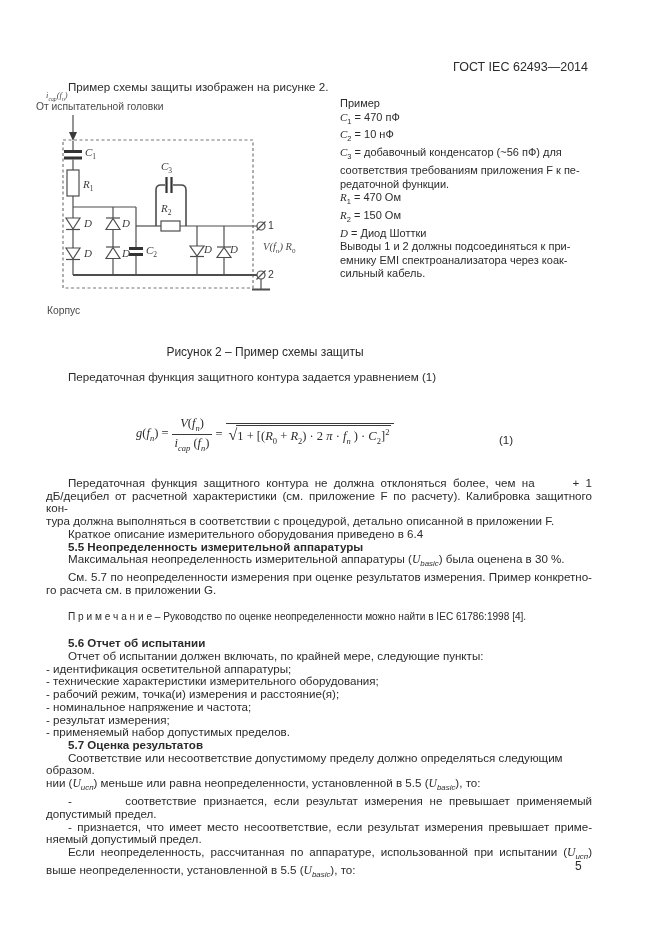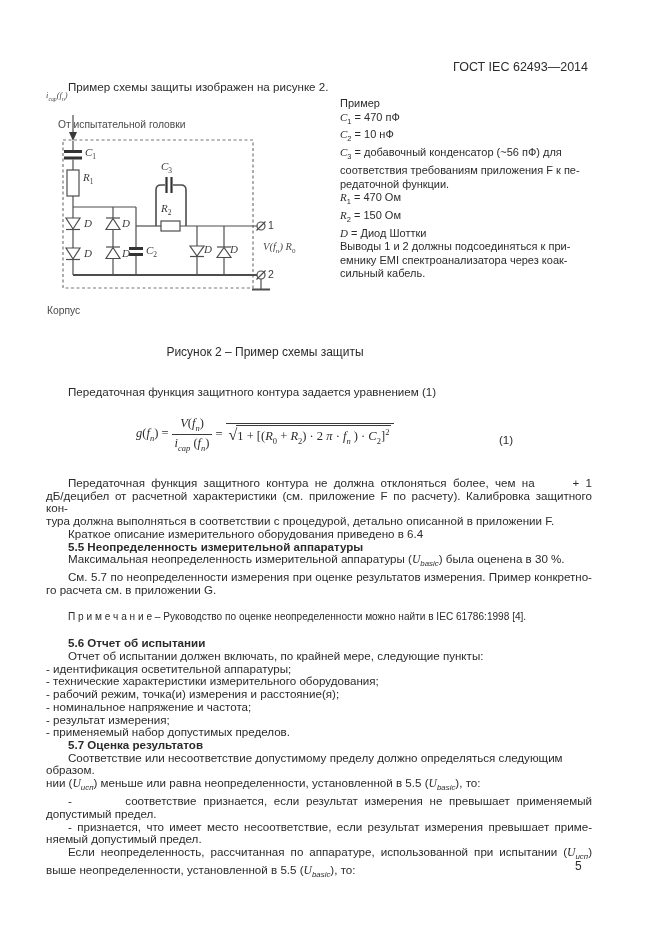--- a/index.html
+++ b/index.html
@@ -10,21 +10,21 @@
   .intro{left:46px;top:80px;width:546px;font-size:11.6px;}
   .ind{text-indent:22px;}
   .jst{text-align:justify;text-align-last:justify;}
   .head{font-weight:bold;}
   .bl{line-height:12.7px;min-height:12.7px;font-size:11.6px;}
   .note{font-size:10.1px;margin:14px 0;}
   #body{left:46px;top:477px;width:546px;}
   #legend{left:340px;top:97px;width:256px;}
   .lg{line-height:13.6px;font-size:11px;min-height:13.6px;}
   .caption{left:0px;top:345px;width:530px;text-align:center;font-size:12px;}
-  .ptrans{left:46px;top:385px;width:546px;font-size:11.6px;}
+  .ptrans{left:46px;top:370px;width:546px;font-size:11.6px;}
   sub{font-size:0.68em;font-style:normal;}
   sub.is{font-style:italic;}
   sup{font-size:0.68em;}
   i{font-family:"Liberation Serif",serif;}
   
   .lab{font-family:"Liberation Serif",serif;font-style:italic;font-size:11px;color:#3a3a3a;}
   .lab-plain{font-size:10.5px;color:#3a3a3a;}
   .lab-sm{font-family:"Liberation Serif",serif;font-style:italic;font-size:10.5px;color:#4a4a4a;}
   .lab-small{font-size:10.3px;color:#4a4a4a;}
   .lab-tiny{font-family:"Liberation Serif",serif;font-style:italic;font-size:8.5px;color:#4a4a4a;}
@@ -115,23 +115,23 @@
       <circle cx="261" cy="275" r="4" fill="#fff"></circle>
       <path d="M256.5,279.5 L265.5,270.5"></path>
 
       <path d="M261,279 V289"></path>
       <path d="M252,289.5 H270" stroke-width="2"></path>
     </g>
   </svg>
 
   <div id="fig-labels">
       <span class="abs lab-tiny" style="left: 46px; top: 90px;"><i>i</i><sub class="is">cap</sub><span>(</span><i>f</i><sub class="is">n</sub><span>)</span></span>
-      <span class="abs lab-small" style="left: 58px; top: 101px; margin-top: 18px;"><span>От испытательной головки</span></span>
+      <span class="abs lab-small" style="left: 36px; top: 101px;"><span>От испытательной головки</span></span>
       <span class="abs lab" style="left: 85px; top: 146px;"><i>C</i><sub>1</sub></span>
-      <span class="abs lab" style="left: 83px; top: 171px;"><i>R</i><sub>1</sub></span>
+      <span class="abs lab" style="left: 83px; top: 178px;"><i>R</i><sub>1</sub></span>
       <span class="abs lab" style="left: 161px; top: 160px;"><i>C</i><sub>3</sub></span>
       <span class="abs lab" style="left: 161px; top: 202px;"><i>R</i><sub>2</sub></span>
       <span class="abs lab" style="left: 146px; top: 244px;"><i>C</i><sub>2</sub></span>
       <span class="abs lab" style="left: 84px; top: 217px;"><i>D</i></span>
       <span class="abs lab" style="left: 84px; top: 247px;"><i>D</i></span>
       <span class="abs lab" style="left: 122px; top: 217px;"><i>D</i></span>
       <span class="abs lab" style="left: 122px; top: 247px;"><i>D</i></span>
       <span class="abs lab" style="left: 204px; top: 243px;"><i>D</i></span>
       <span class="abs lab" style="left: 230px; top: 243px;"><i>D</i></span>
       <span class="abs lab-plain" style="left: 268px; top: 219px;"><span>1</span></span>

